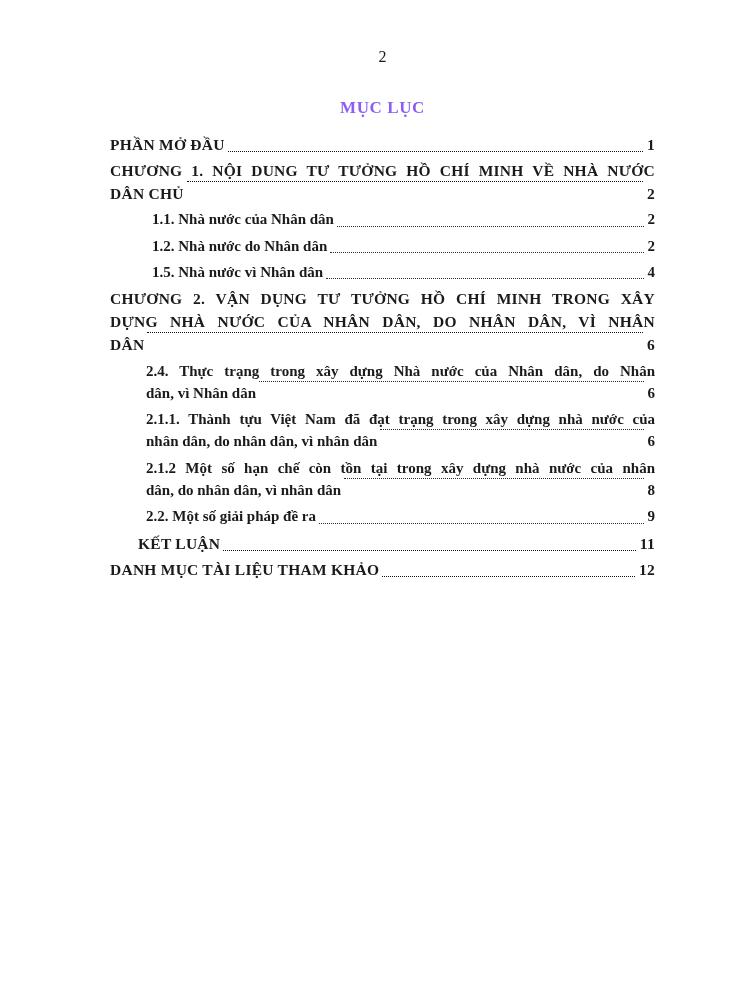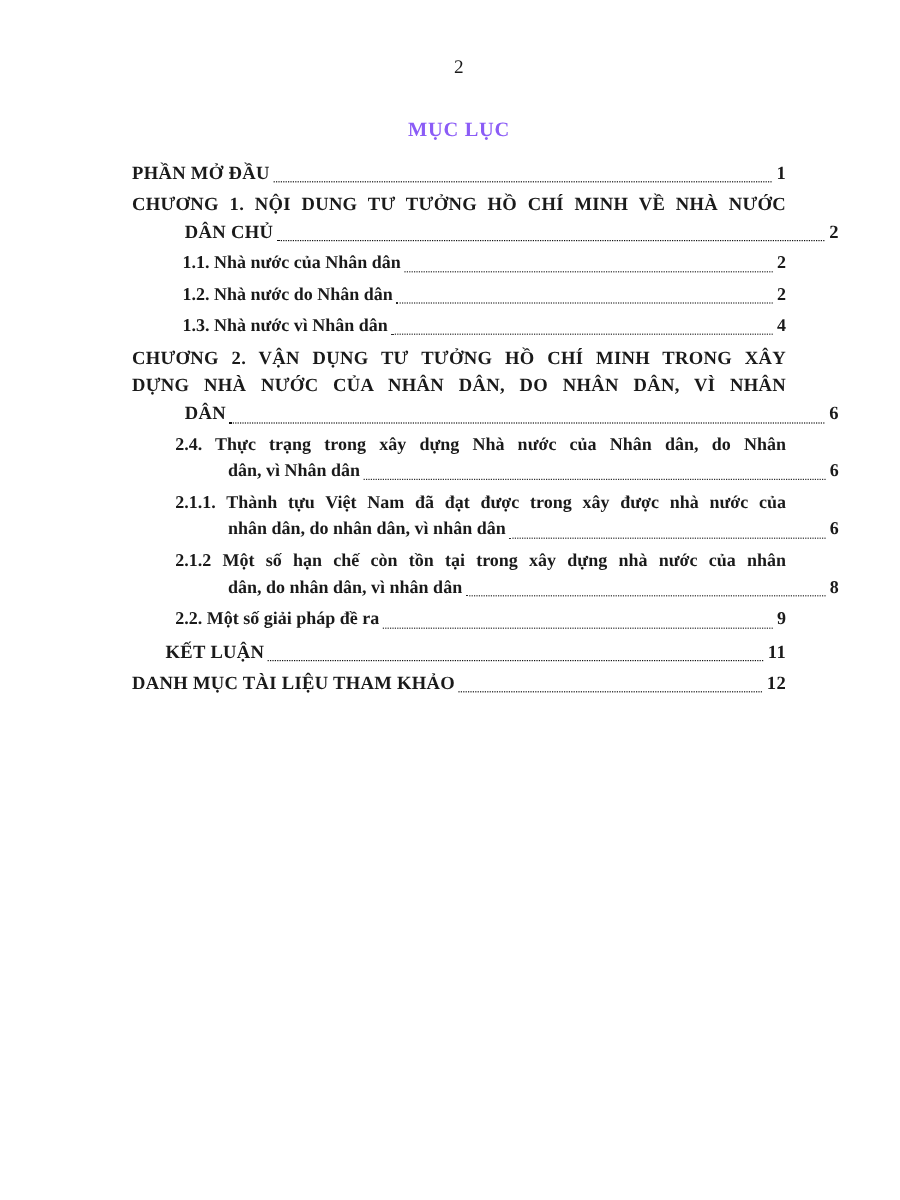--- a/index.html
+++ b/index.html
@@ -94,23 +94,21 @@
     display: block;
   }
   .block-entry .first {
     display: block;
     text-align: justify;
     text-align-last: justify;
     margin-bottom: -2px;
   }
   .block-entry .last {
     display: flex;
-    align-items: flex-end;
     width: 100%;
-    margin-left: 44px;
   }
 </style>
 </head>
 <body>
 
 <div class="page">
 
   <div class="page-number">2</div>
 
   <div class="toc-title">MỤC LỤC</div>
@@ -145,21 +143,21 @@
     <div class="entry lvl2">
       <div class="row">
         <span class="etext">1.2. Nhà nước do Nhân dân</span>
         <span class="leader"></span>
         <span class="pnum">2</span>
       </div>
     </div>
 
     <div class="entry lvl2">
       <div class="row">
-        <span class="etext">1.3. Nhà nước vì Nhân dân</span>
+        <span class="etext">1.5. Nhà nước vì Nhân dân</span>
         <span class="leader"></span>
         <span class="pnum">4</span>
       </div>
     </div>
 
     <div class="entry lvl1 block-entry">
       <span class="first">CHƯƠNG 2.  VẬN DỤNG TƯ TƯỞNG HỒ CHÍ MINH TRONG XÂY</span>
       <span class="first">DỰNG NHÀ NƯỚC CỦA NHÂN DÂN, DO NHÂN DÂN, VÌ NHÂN</span>
       <span class="last">
         <span class="etext">DÂN</span>
@@ -171,21 +169,21 @@
     <div class="entry lvl2b block-entry">
       <span class="first">2.4. Thực trạng trong xây dựng Nhà nước của Nhân dân, do Nhân</span>
       <span class="last">
         <span class="etext">dân, vì Nhân dân</span>
         <span class="leader"></span>
         <span class="pnum">6</span>
       </span>
     </div>
 
     <div class="entry lvl3 block-entry">
-      <span class="first">2.1.1. Thành tựu Việt Nam đã đạt được trong xây được nhà nước của</span>
+      <span class="first">2.1.1. Thành tựu Việt Nam đã đạt trạng trong xây dựng nhà nước của</span>
       <span class="last">
         <span class="etext">nhân dân, do nhân dân, vì nhân dân</span>
         <span class="leader"></span>
         <span class="pnum">6</span>
       </span>
     </div>
 
     <div class="entry lvl3 block-entry">
       <span class="first">2.1.2 Một số hạn chế còn tồn tại trong xây dựng nhà nước của nhân</span>
       <span class="last">

